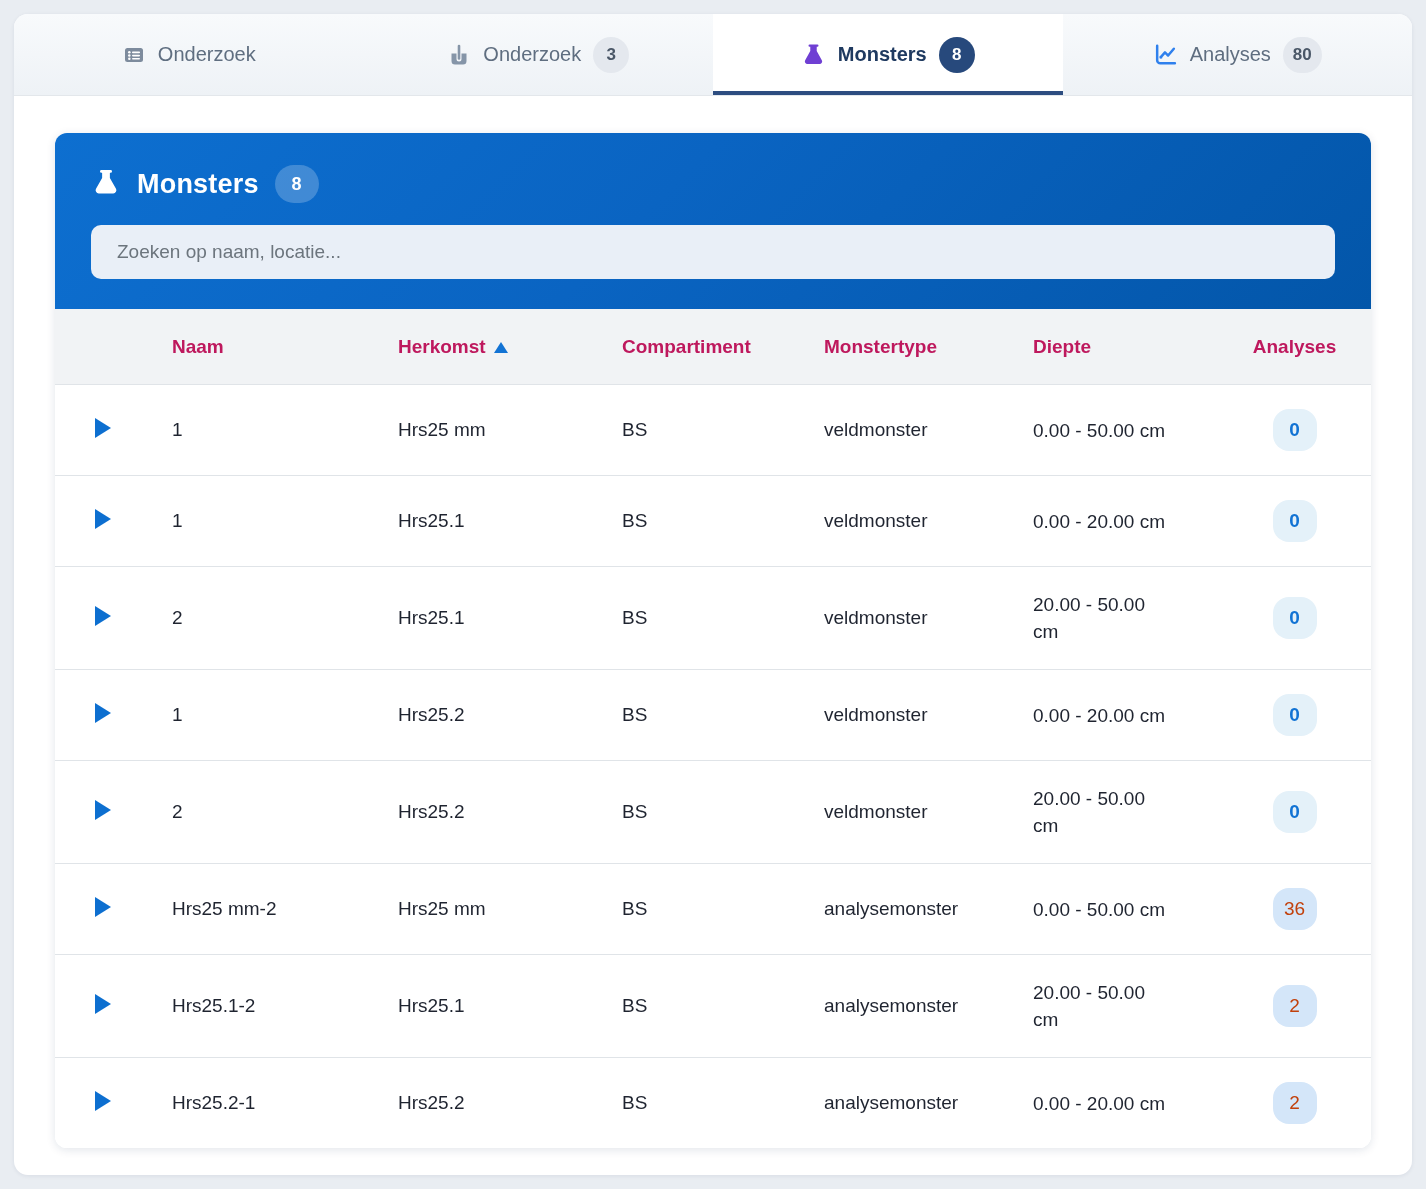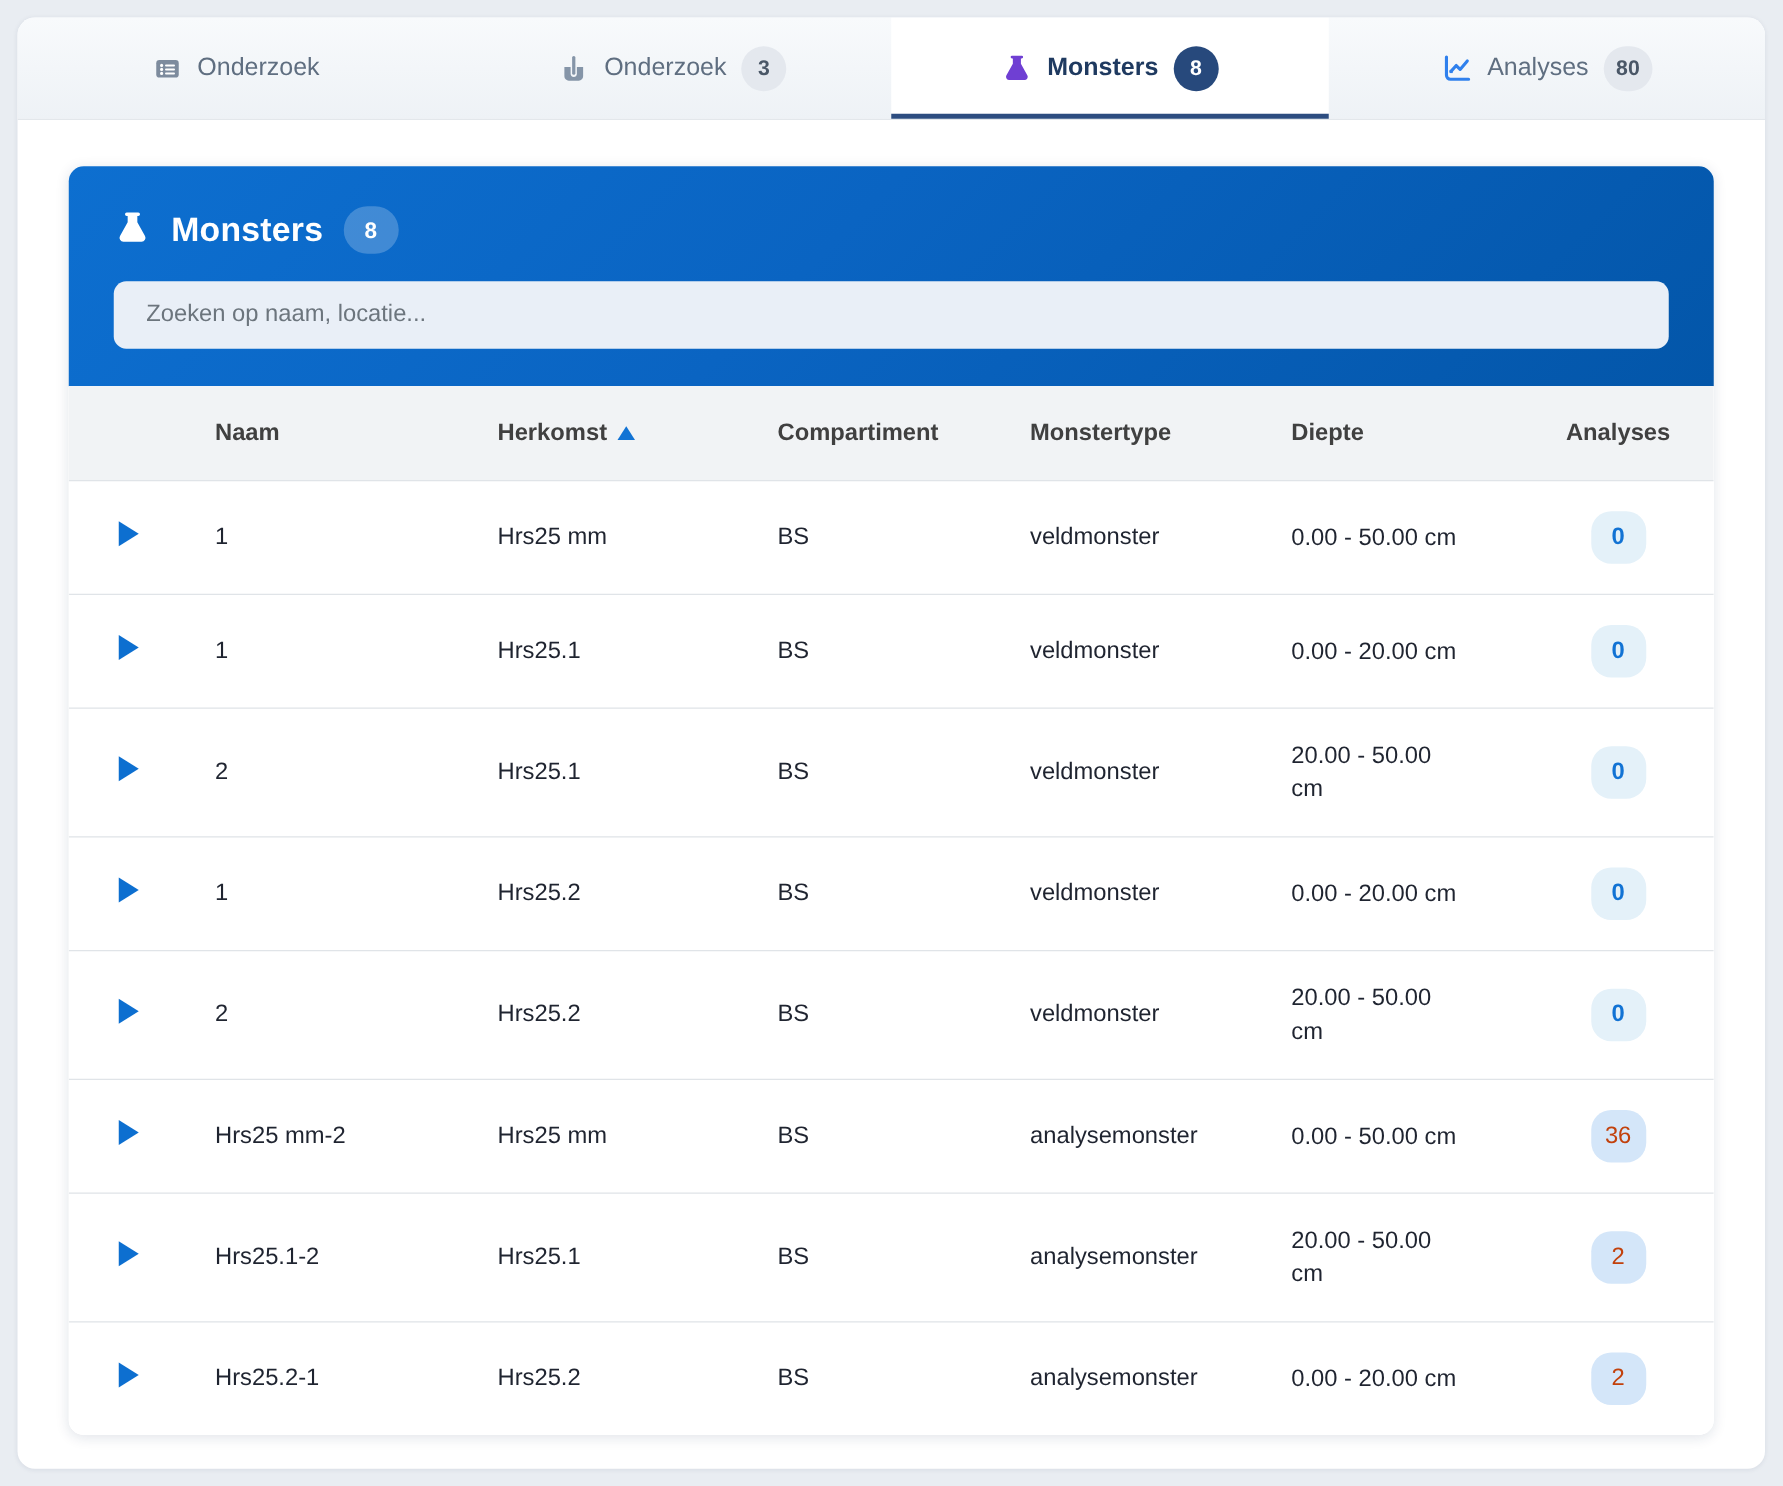--- a/index.html
+++ b/index.html
@@ -57,21 +57,21 @@
   .pill.glass { background:rgba(255,255,255,.22); color:#ffffff; min-width:44px; height:38px; border-radius:19px; font-size:18px; }
   .search {
     width:100%; height:54px; border:none; outline:none; border-radius:10px;
     background:#e9eff7; padding:16px 26px; font-family:inherit; font-size:19px; color:#212529;
   }
   .search::placeholder { color:#6c757d; opacity:1; }
   
   .tbl { background:#ffffff; border-radius:0 0 12px 12px; overflow:hidden; }
   .trow { display:flex; align-items:center; }
   .thead {
-    background:#f1f3f5; font-weight:bold; color:#404040; font-size:19px;
+    background:#f1f3f5; font-weight:bold; color:#be185d; font-size:19px;
     padding:24px 0;
   }
   .drow {
     border-top:1px solid #e0e4e8; min-height:84px; padding:24px 0;
     font-size:19px; color:#1f2430; background:#ffffff;
   }
   .c-exp  { flex:0 0 117px; padding-left:40px; }
   .c-naam { flex:0 0 226px; }
   .c-herk { flex:0 0 224px; }
   .c-comp { flex:0 0 202px; }

